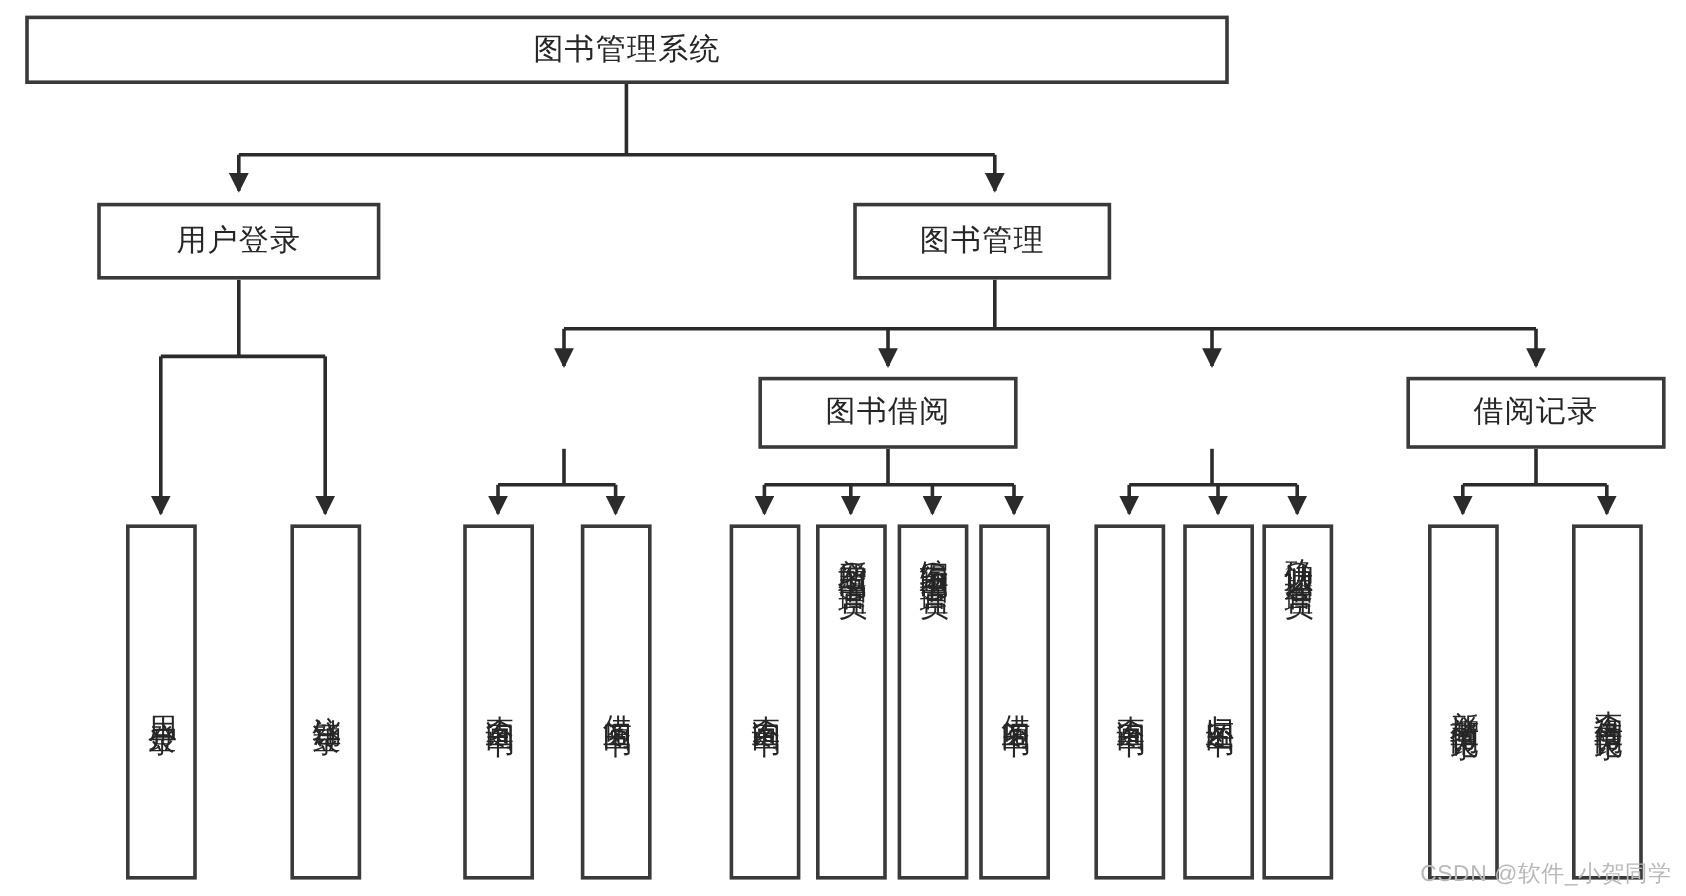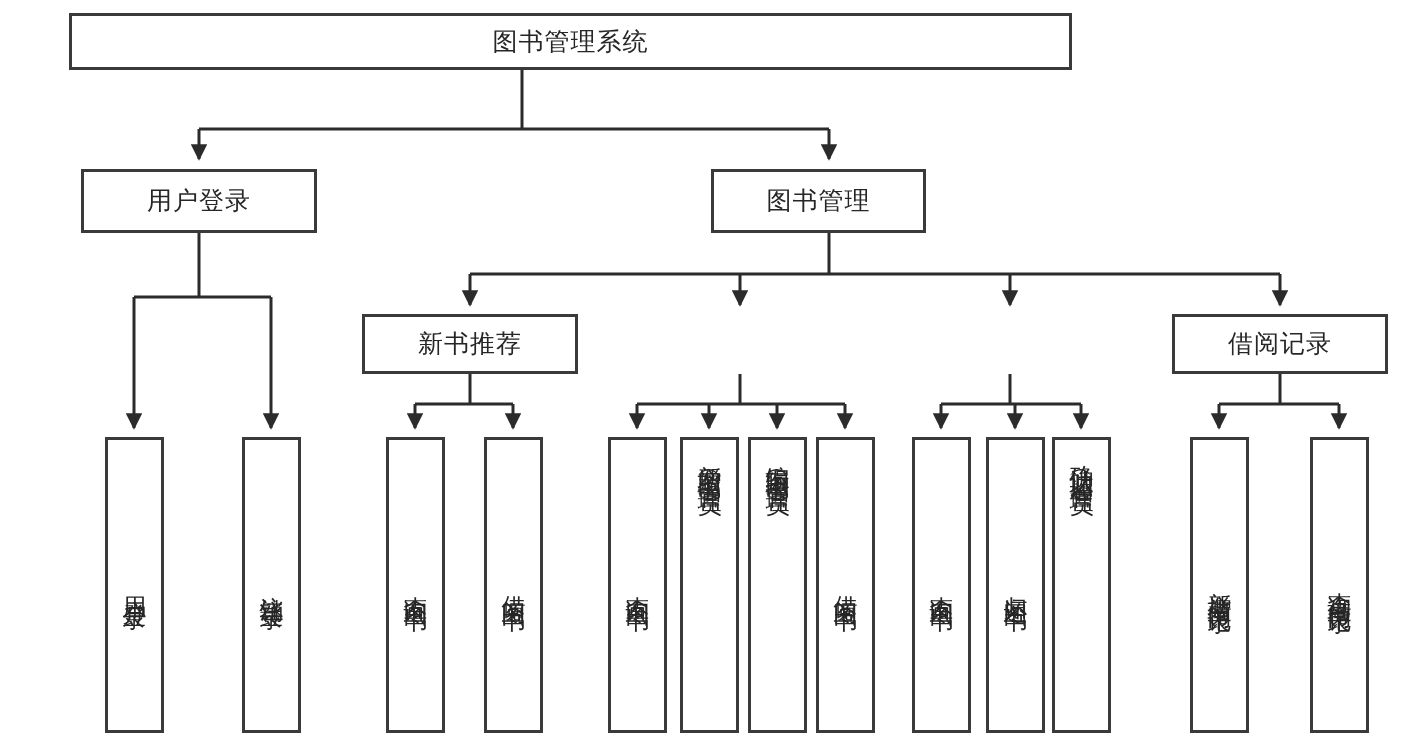--- a/index.html
+++ b/index.html
@@ -125,33 +125,33 @@
     <path class="conn-line" d="M 941 404 L 941 428" marker-end="url(#arrow)"></path>
     <path class="conn-line" d="M 1015 404 L 1015 428" marker-end="url(#arrow)"></path>
     <path class="conn-line" d="M 1081 404 L 1081 428" marker-end="url(#arrow)"></path>
 
     <path class="conn-line" d="M 1280 374 L 1280 404"></path>
     <path class="conn-line" d="M 1219 404 L 1339 404"></path>
     <path class="conn-line" d="M 1219 404 L 1219 428" marker-end="url(#arrow)"></path>
     <path class="conn-line" d="M 1339 404 L 1339 428" marker-end="url(#arrow)"></path>
   </svg>
 
-  <div class="node-box" id="node-root" style="left: 21px; top: 13px; width: 1003px; height: 57px; margin-left: 48px;">
+  <div class="node-box" id="node-root" style="left: 21px; top: 13px; width: 1003px; height: 57px;">
     <span class="node-label-h">图书管理系统</span>
   </div>
 
   <div class="node-box" id="node-l2-0" style="left: 81px; top: 169px; width: 236px; height: 64px;">
     <span class="node-label-h">用户登录</span>
   </div>
   <div class="node-box" id="node-l2-1" style="left: 711px; top: 169px; width: 215px; height: 64px;">
     <span class="node-label-h">图书管理</span>
   </div>
 
-  <div class="node-box" id="node-l3-0" style="left: 362px; top: 314px; width: 216px; height: 60px;">
-    <span class="node-label-h">新书推荐</span>
+  <div class="node-box" id="node-l3-1" style="left: 632px; top: 314px; width: 216px; height: 60px;">
+    <span class="node-label-h">图书借阅</span>
   </div>
   <div class="node-box" id="node-l3-3" style="left: 1172px; top: 314px; width: 216px; height: 60px;">
     <span class="node-label-h">借阅记录</span>
   </div>
 
   <div class="node-box leaf-box centered" id="node-leaf-0" style="left: 105px; top: 437px; width: 59px; height: 296px;">
     <span class="node-label-v">用户登录</span>
   </div>
   <div class="node-box leaf-box centered" id="node-leaf-1" style="left: 242px; top: 437px; width: 59px; height: 296px;">
     <span class="node-label-v">注销登录</span>
@@ -183,13 +183,14 @@
   <div class="node-box leaf-box" id="node-leaf-10" style="left: 1052px; top: 437px; width: 59px; height: 296px;">
     <span class="node-label-v">确认归还（管理员）</span>
   </div>
   <div class="node-box leaf-box centered" id="node-leaf-11" style="left: 1190px; top: 437px; width: 59px; height: 296px;">
     <span class="node-label-v">新增借阅记录</span>
   </div>
   <div class="node-box leaf-box centered" id="node-leaf-12" style="left: 1310px; top: 437px; width: 59px; height: 296px;">
     <span class="node-label-v">查询借阅记录</span>
   </div>
 
+  <div id="watermark">CSDN @软件_小贺同学</div>
 </div>
 
 </body></html>

